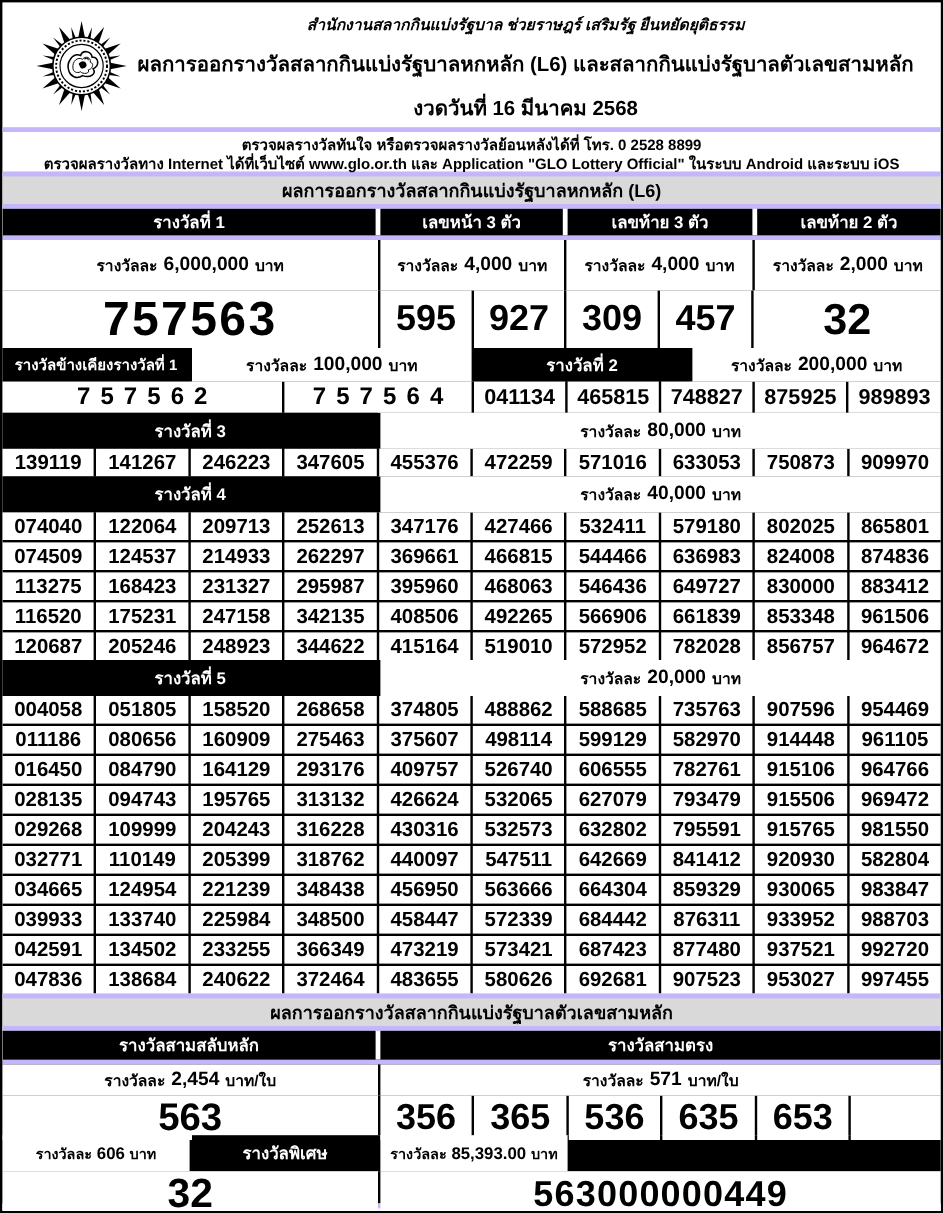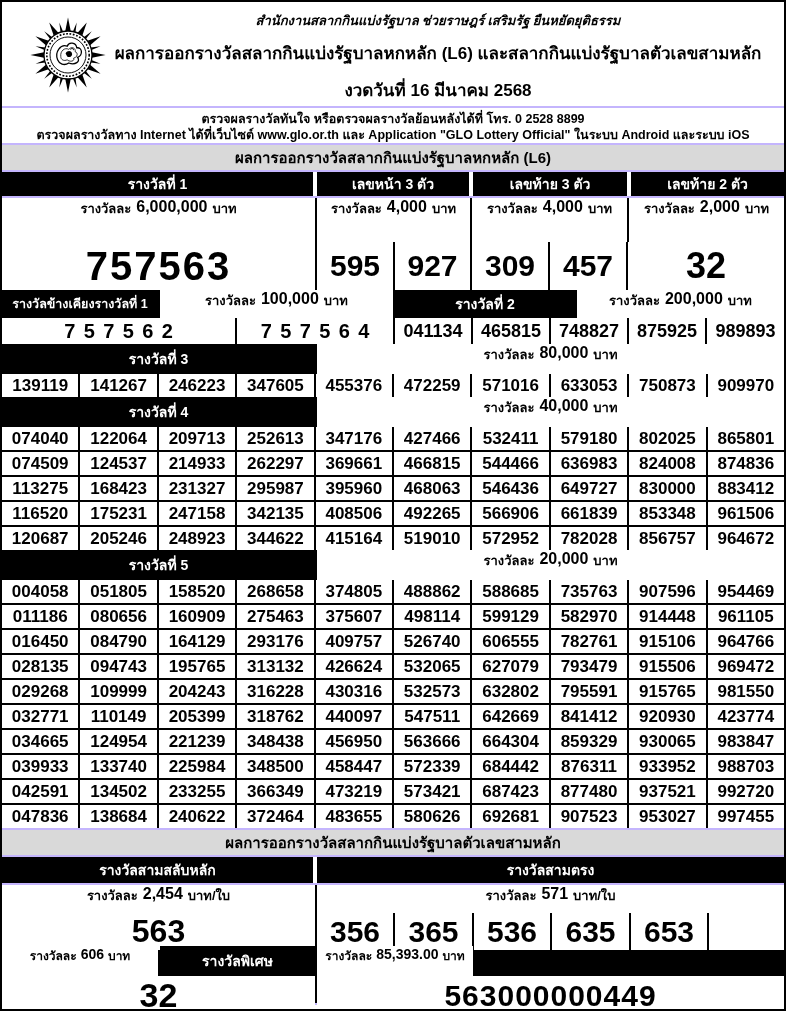--- a/index.html
+++ b/index.html
@@ -8,29 +8,29 @@
   .page { width: 786px; height: 1011px; border: 2px solid #000; background:#fff; overflow:hidden; }
 
   
   .top { position: relative; height: 104px; }
   .logo { position:absolute; left:26px; top:6px; width:80px; height:94px; }
   .toptext { position:absolute; left:110px; right:20px; top:8px; text-align:center; }
   .motto { font-family:"Liberation Serif","DejaVu Serif",serif; font-style:italic; font-weight:bold; font-size:13px; margin-bottom:8px; }
   .title { font-weight:bold; font-size:17px; margin-bottom:10px; }
   .ddate { font-weight:bold; font-size:17px; }
 
-  .bt { border-top: 2px solid #c4b5fd; }
+  .bt { border-top: 4px solid #c4b5fd; }
   .info { height: 37px; text-align:center; font-weight:bold; font-size:12.5px; padding-top:3px; line-height:16px; }
   .band { height: 27px; background:#d9d9d9; text-align:center; font-weight:bold; font-size:15px; line-height:26px; }
 
   .grid { display:grid; }
   .gw { background:#fff; gap:4px; }           
   .gk { background:#000; gap:2px; }           
   .bcell { background:#000; color:#fff; font-weight:bold; font-size:14px; display:flex; align-items:center; justify-content:center; }
-  .wcell { background:#fff; display:flex; justify-content:center; }
+  .wcell { background:#fff; display:flex; align-items:center; justify-content:center; }
   .ncell { background:#fff; display:flex; align-items:center; justify-content:center; font-weight:bold; font-size:17px; }
 
   .g-main-hdr { grid-template-columns: 311px 152px 154px 1fr; height: 26px; }
   .g-amt1 { grid-template-columns: 313px 153px 155px 1fr; height: 46px; }
   .g-big { grid-template-columns: 313px 76px 75px 76px 76px 1fr; height: 48px; }
   .g-side-hdr { grid-template-columns: 156px 233px 180px 1fr; height: 28px; }
   .g-side-num { grid-template-columns: 233px 156px 76px 76px 76px 76px 1fr; height: 26px; }
   .g-ph { grid-template-columns: 313px 1fr; height: 30px; }
   .g-n10 { grid-template-columns: repeat(10, 1fr); grid-auto-rows: 23px; }
   .g-3d-hdr { grid-template-columns: 311px 1fr; height: 28px; }
@@ -325,21 +325,21 @@
       <div class="ncell">981550</div>
       <div class="ncell">032771</div>
       <div class="ncell">110149</div>
       <div class="ncell">205399</div>
       <div class="ncell">318762</div>
       <div class="ncell">440097</div>
       <div class="ncell">547511</div>
       <div class="ncell">642669</div>
       <div class="ncell">841412</div>
       <div class="ncell">920930</div>
-      <div class="ncell">423774</div>
+      <div class="ncell">582804</div>
       <div class="ncell">034665</div>
       <div class="ncell">124954</div>
       <div class="ncell">221239</div>
       <div class="ncell">348438</div>
       <div class="ncell">456950</div>
       <div class="ncell">563666</div>
       <div class="ncell">664304</div>
       <div class="ncell">859329</div>
       <div class="ncell">930065</div>
       <div class="ncell">983847</div>

